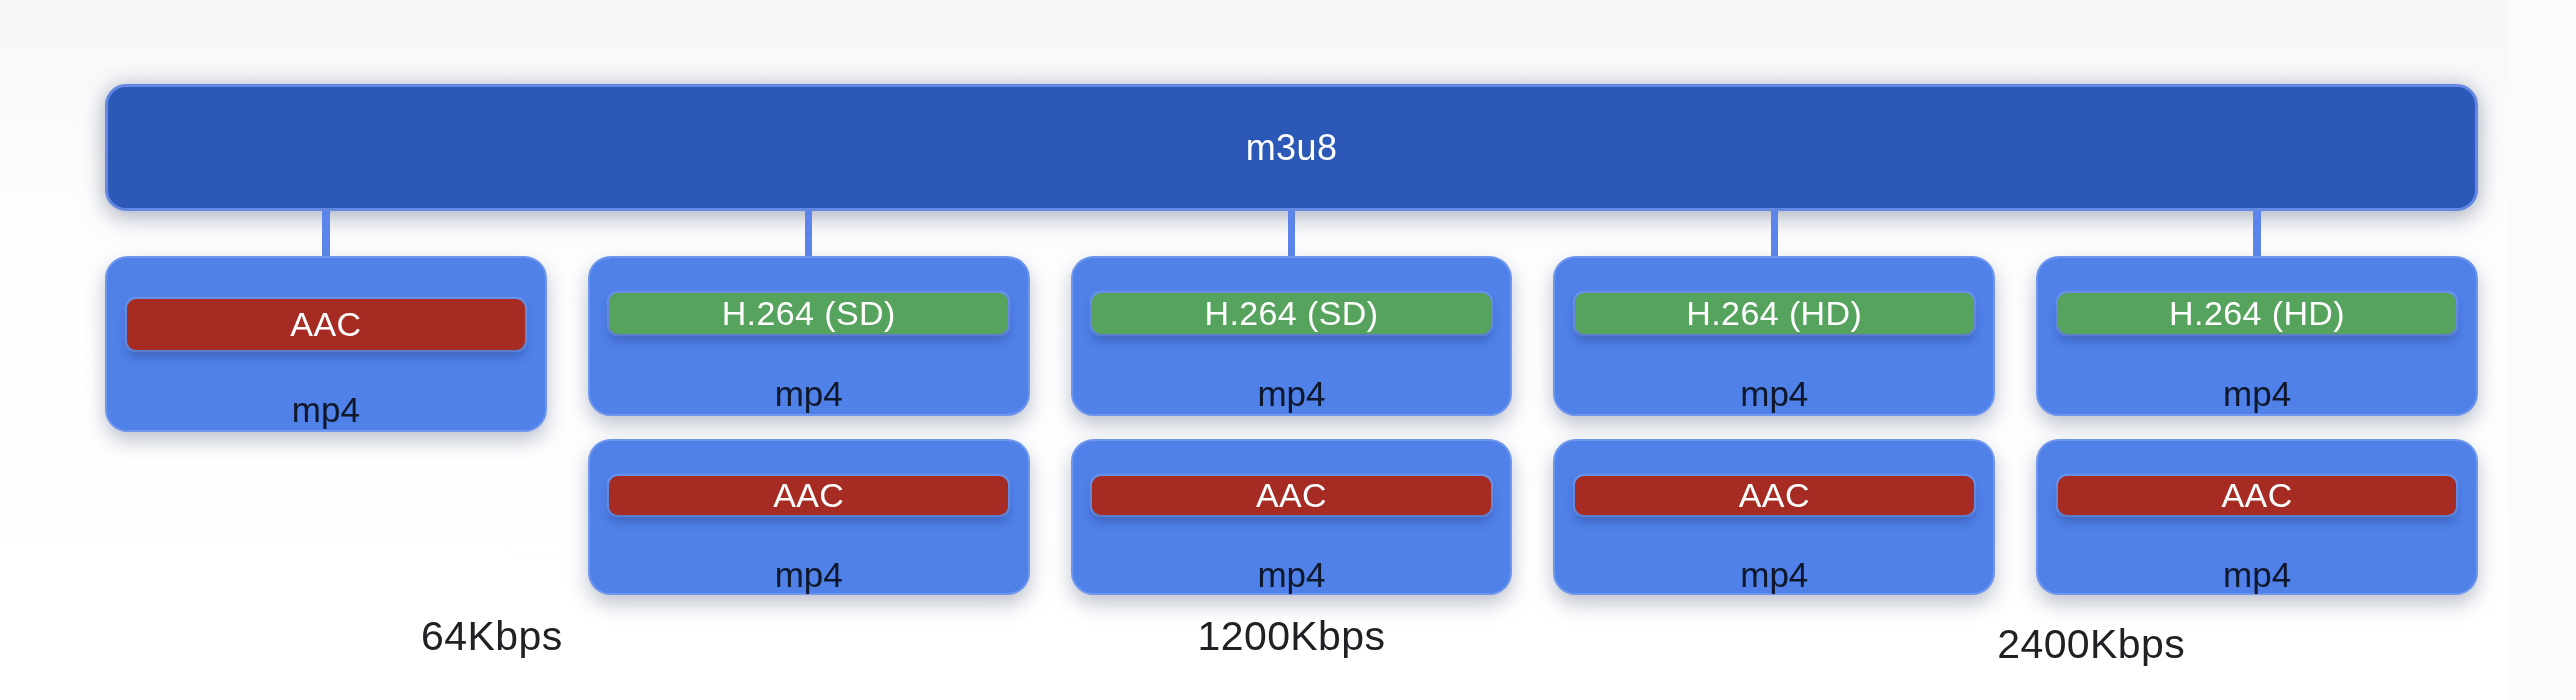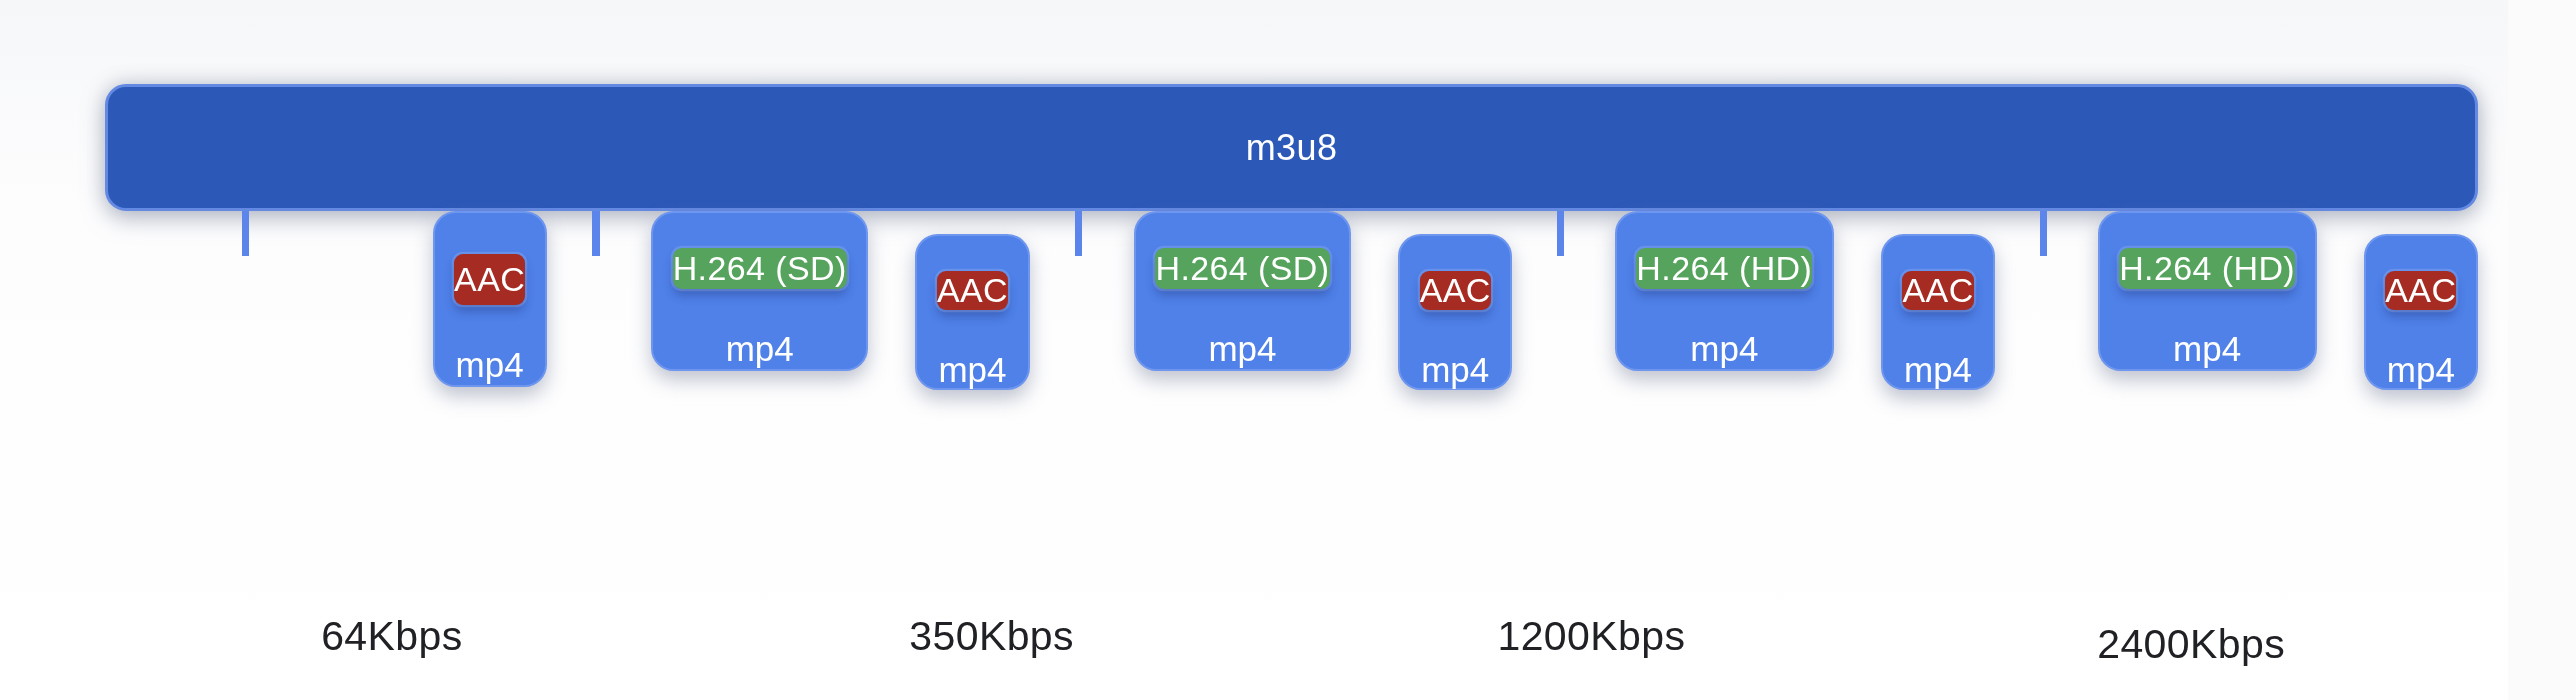--- a/index.html
+++ b/index.html
@@ -36,23 +36,22 @@
     position: absolute;
     left: 105px;
     top: 211px;
     width: 2373px;
     display: flex;
     gap: 41px;
   }
   .column {
     flex: 1;
     display: flex;
-    flex-direction: row;
+    flex-direction: column;
     min-width: 0;
-    gap: 47px;
   }
   .connector {
     width: 7.5px;
     height: 45px;
     margin: 0 auto;
   }
   .stream-box {
     box-sizing: border-box;
     height: 160px;
     border: 2.3px solid #6e96ef;
@@ -74,21 +73,21 @@
     font-size: 34px;
     letter-spacing: 0.4px;
     box-shadow: 0 0 0 2.3px rgba(255, 255, 255, 0.14), 0 6.8px 9.8px rgba(22, 34, 92, 0.30);
   }
   .tall .codec-badge { margin-top: 41px; }
   .container-label {
     flex: 1;
     display: flex;
     align-items: center;
     justify-content: center;
-    color: #ffffff;
+    color: #0f172a;
     font-size: 35px;
     margin-top: 40px;
   }
   .labels {
     position: absolute;
     left: 105px;
     top: 616px;
     width: 2373px;
     display: flex;
     gap: 26px;
@@ -165,19 +164,18 @@
       <div class="stream-box row2" style="background-color: rgb(79, 129, 233);">
         <div class="codec-badge" style="background-color: rgb(166, 43, 34);">AAC</div>
         <div class="container-label">mp4</div>
       </div>
     </div>
 
   </div>
 
   <div class="labels">
     <div class="bitrate-label" style="color: rgb(32, 33, 36);">64Kbps</div>
-    <div class="bitrate-label" style="color: rgb(32, 33, 36);">350Kbps</div>
     <div class="bitrate-label" style="color: rgb(32, 33, 36);">1200Kbps</div>
     <div class="bitrate-label" style="color: rgb(32, 33, 36); margin-top: 8px;">2400Kbps</div>
   </div>
 
 </div>
 
 
 </body></html>

